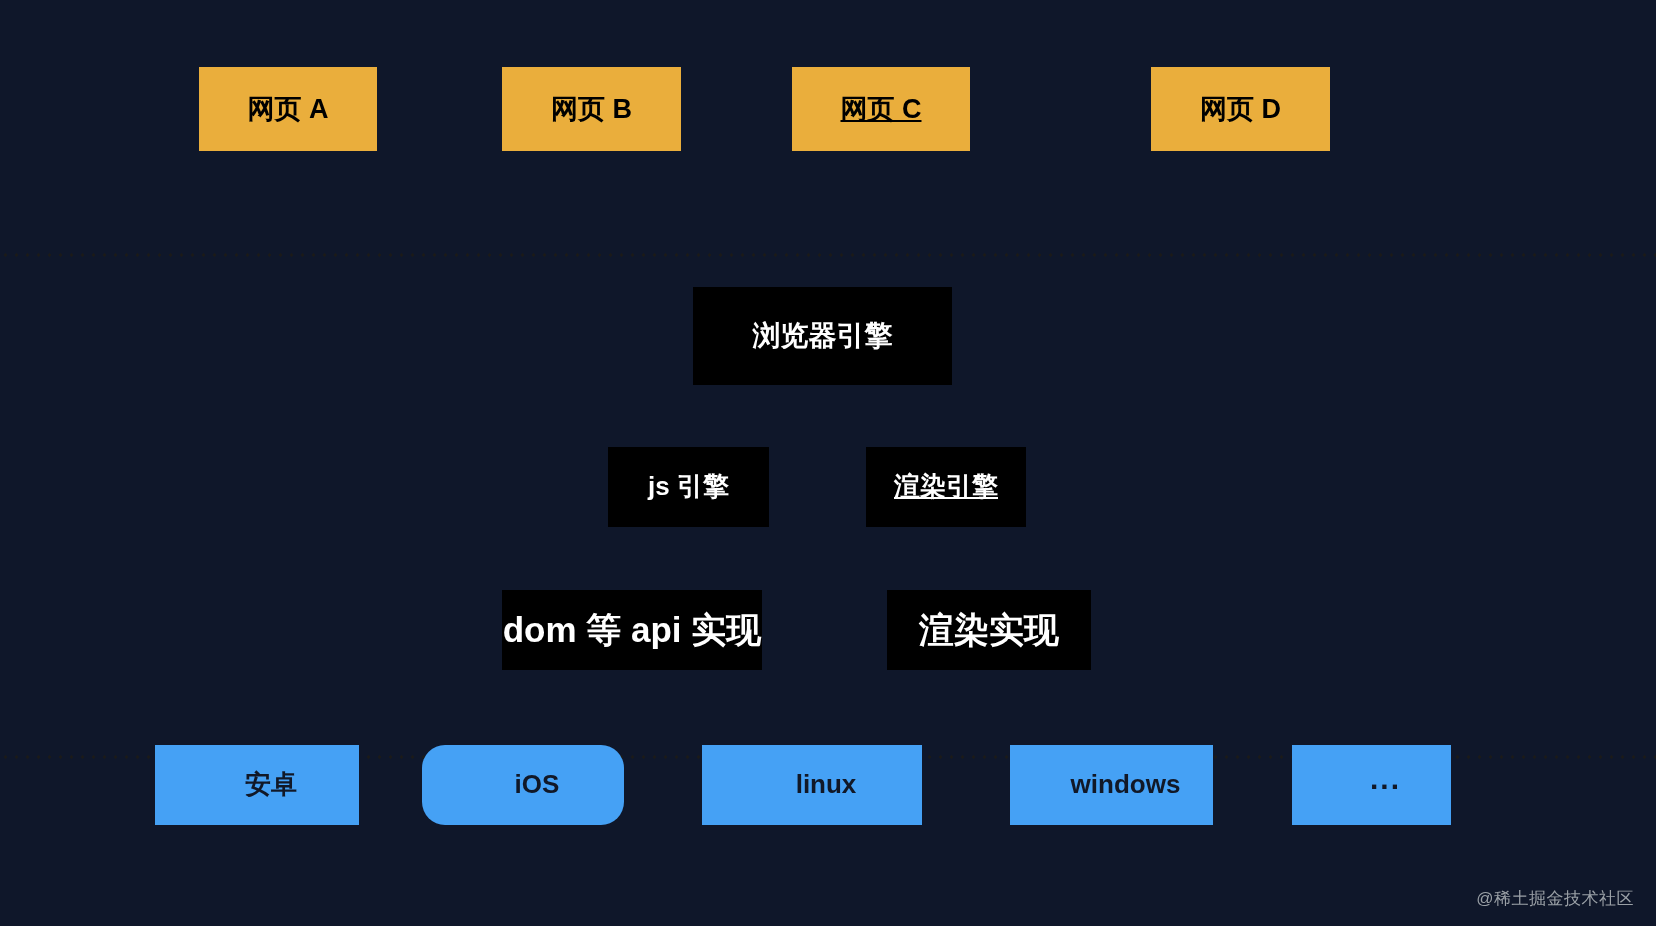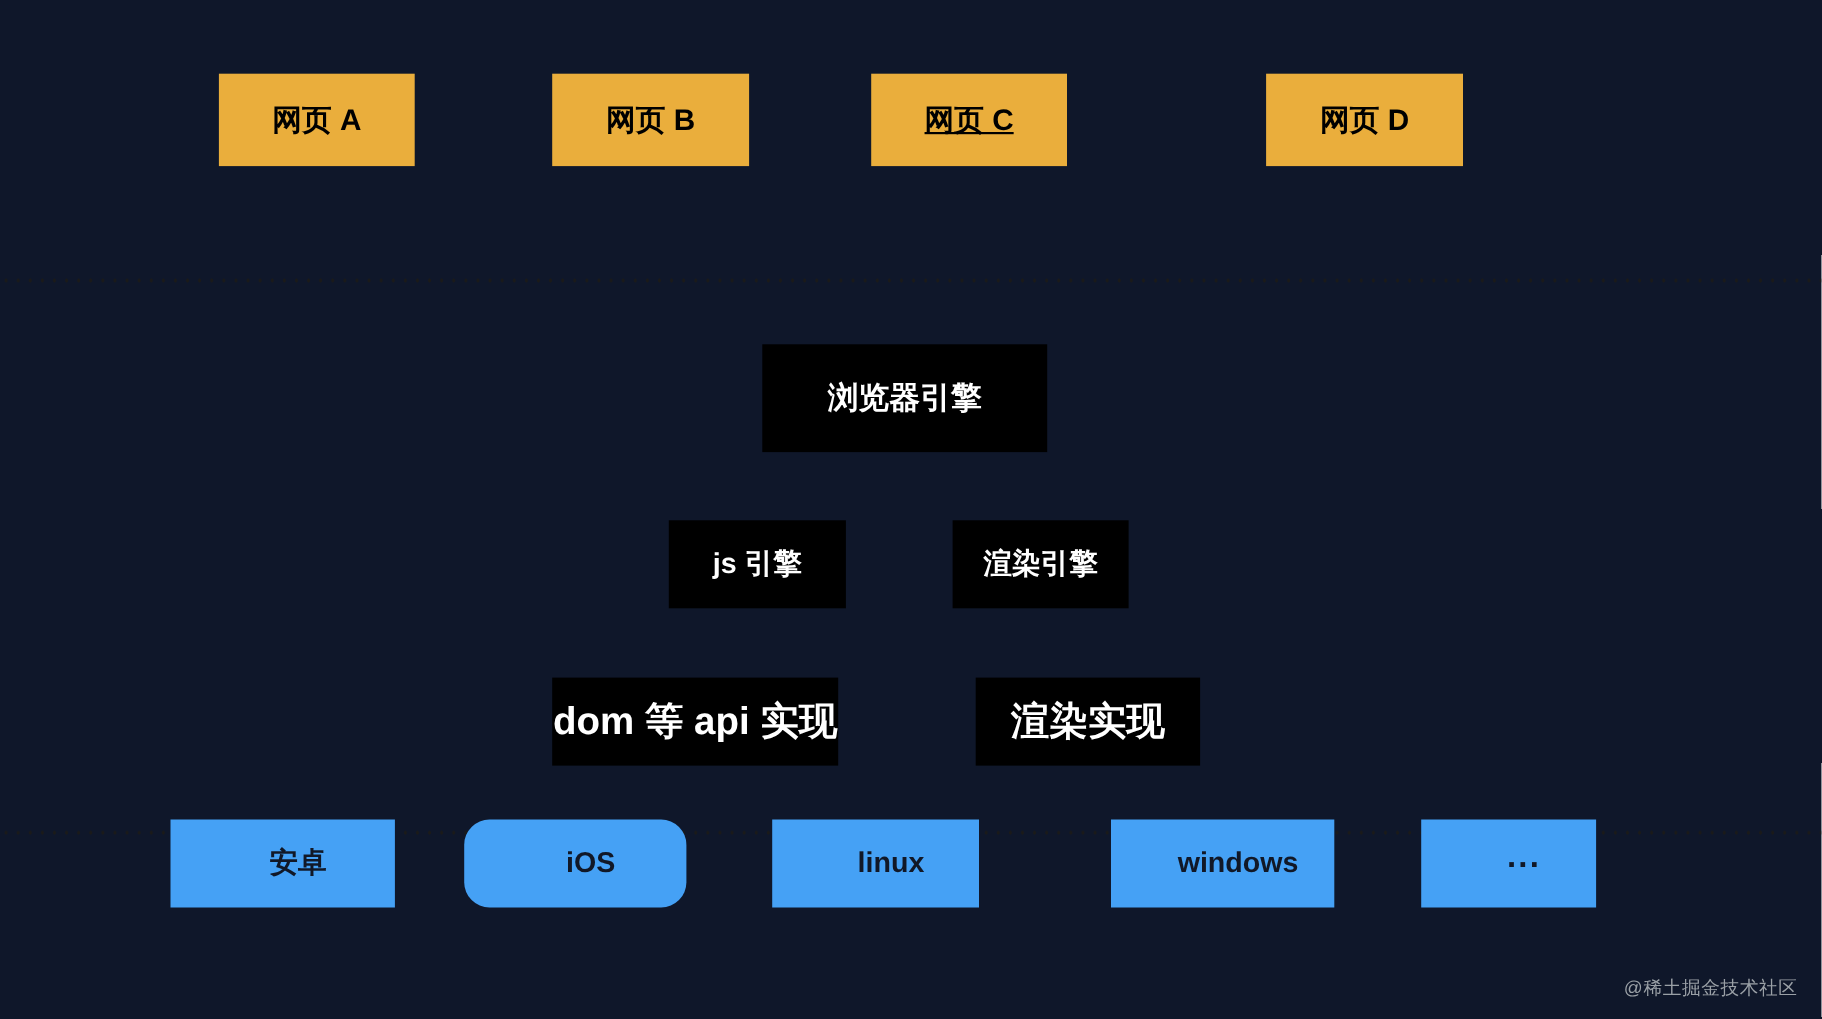--- a/index.html
+++ b/index.html
@@ -37,21 +37,20 @@
     background: #eaae3c;
     color: #000000;
     font-size: 27px;
     height: 84px;
   }
 
   
   .engine-box {
     background: #000000;
     color: #ffffff;
-    margin-top: 26px;
   }
   .engine-box.lvl1 { font-size: 28px; }
   .engine-box.lvl2 { font-size: 26px; }
   .engine-box.lvl3 { font-size: 35px; }
 
   
   .os-box {
     background: #45a1f5;
     color: #111827;
     font-size: 26px;
@@ -111,21 +110,21 @@
 
   <div class="layer-engines">
 
     <div class="box engine-box lvl1" style="left:693px; top:287px; width:259px; height:98px;">
       <span>浏览器引擎</span>
     </div>
 
     <div class="box engine-box lvl2" style="left:608px; top:447px; width:161px; height:80px;">
       <span>js 引擎</span>
     </div>
-    <div class="box engine-box lvl2" style="left:866px; top:447px; width:160px; height:80px;">
+    <div class="box engine-box lvl2" style="left:866px; top:447px; width:160px; height:80px;text-decoration:underline;">
       <span>渲染引擎</span>
     </div>
 
     <div class="box engine-box lvl3" style="left:502px; top:590px; width:260px; height:80px;">
       <span>dom 等 api 实现</span>
     </div>
     <div class="box engine-box lvl3" style="left:887px; top:590px; width:204px; height:80px;">
       <span>渲染实现</span>
     </div>
 
@@ -133,21 +132,21 @@
 
   <div class="separator" style="top:755px;"></div>
 
   <div class="layer-os">
     <div class="box os-box" style="left:155px; top:745px; width:204px;">
       <span>安卓</span>
     </div>
     <div class="box os-box" style="left:422px; top:745px; width:202px;border-radius:23px;">
       <span>iOS</span>
     </div>
-    <div class="box os-box" style="left:702px; top:745px; width:188px;">
+    <div class="box os-box" style="left:702px; top:745px; width:220px;">
       <span>linux</span>
     </div>
     <div class="box os-box" style="left:1010px; top:745px; width:203px;">
       <span>windows</span>
     </div>
     <div class="box os-box ellipsis" style="left:1292px; top:745px; width:159px;">
       <span>...</span>
     </div>
   </div>
 

